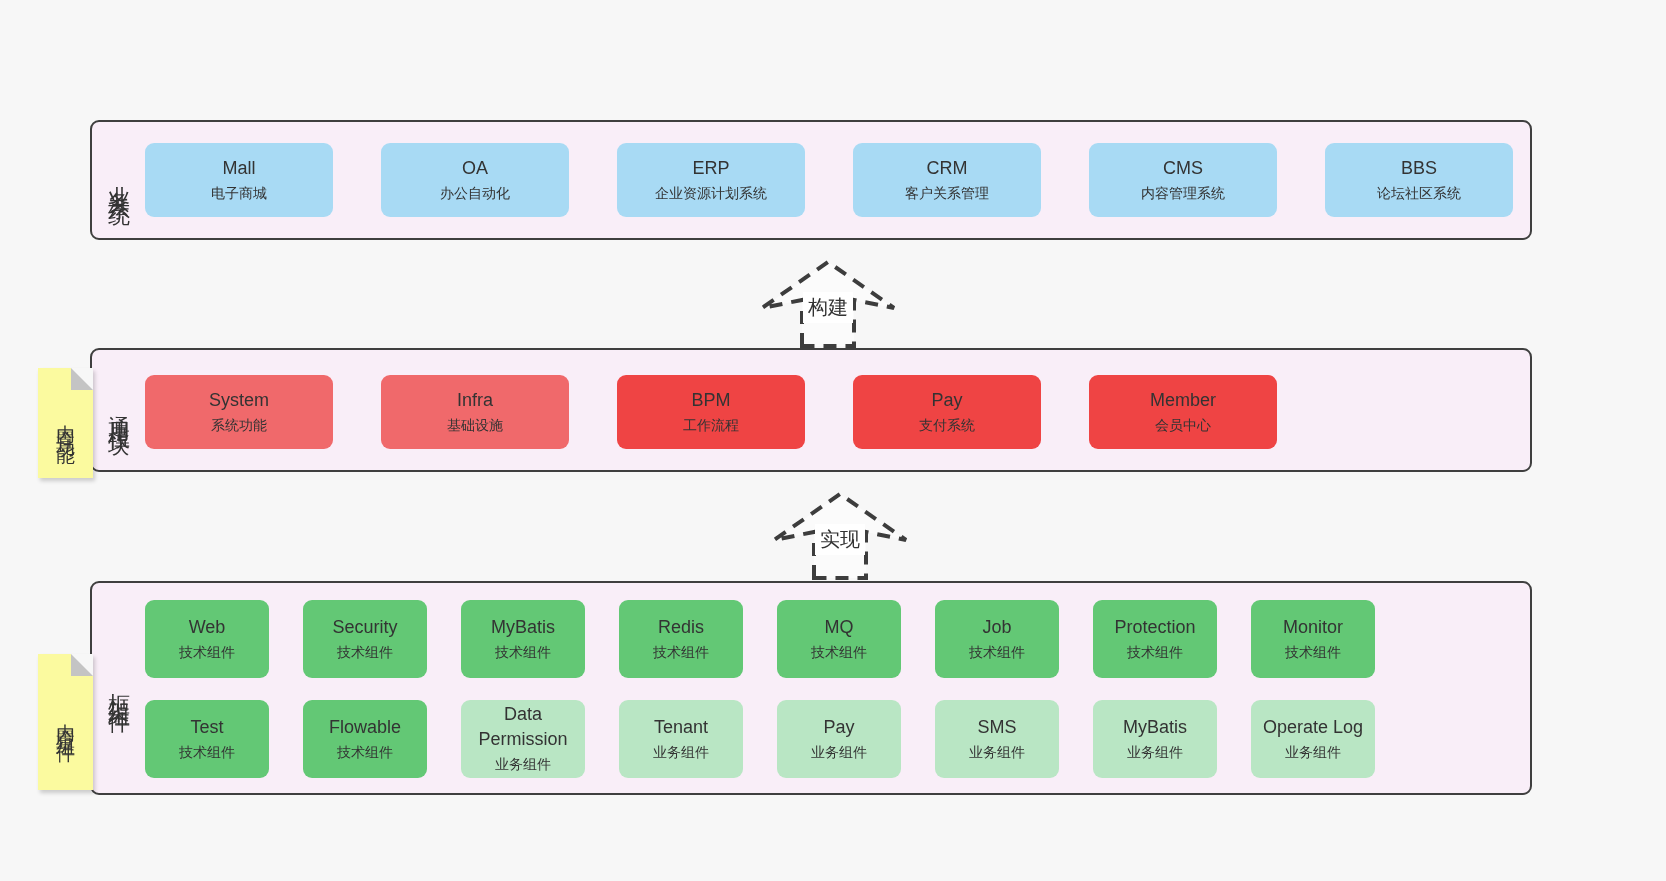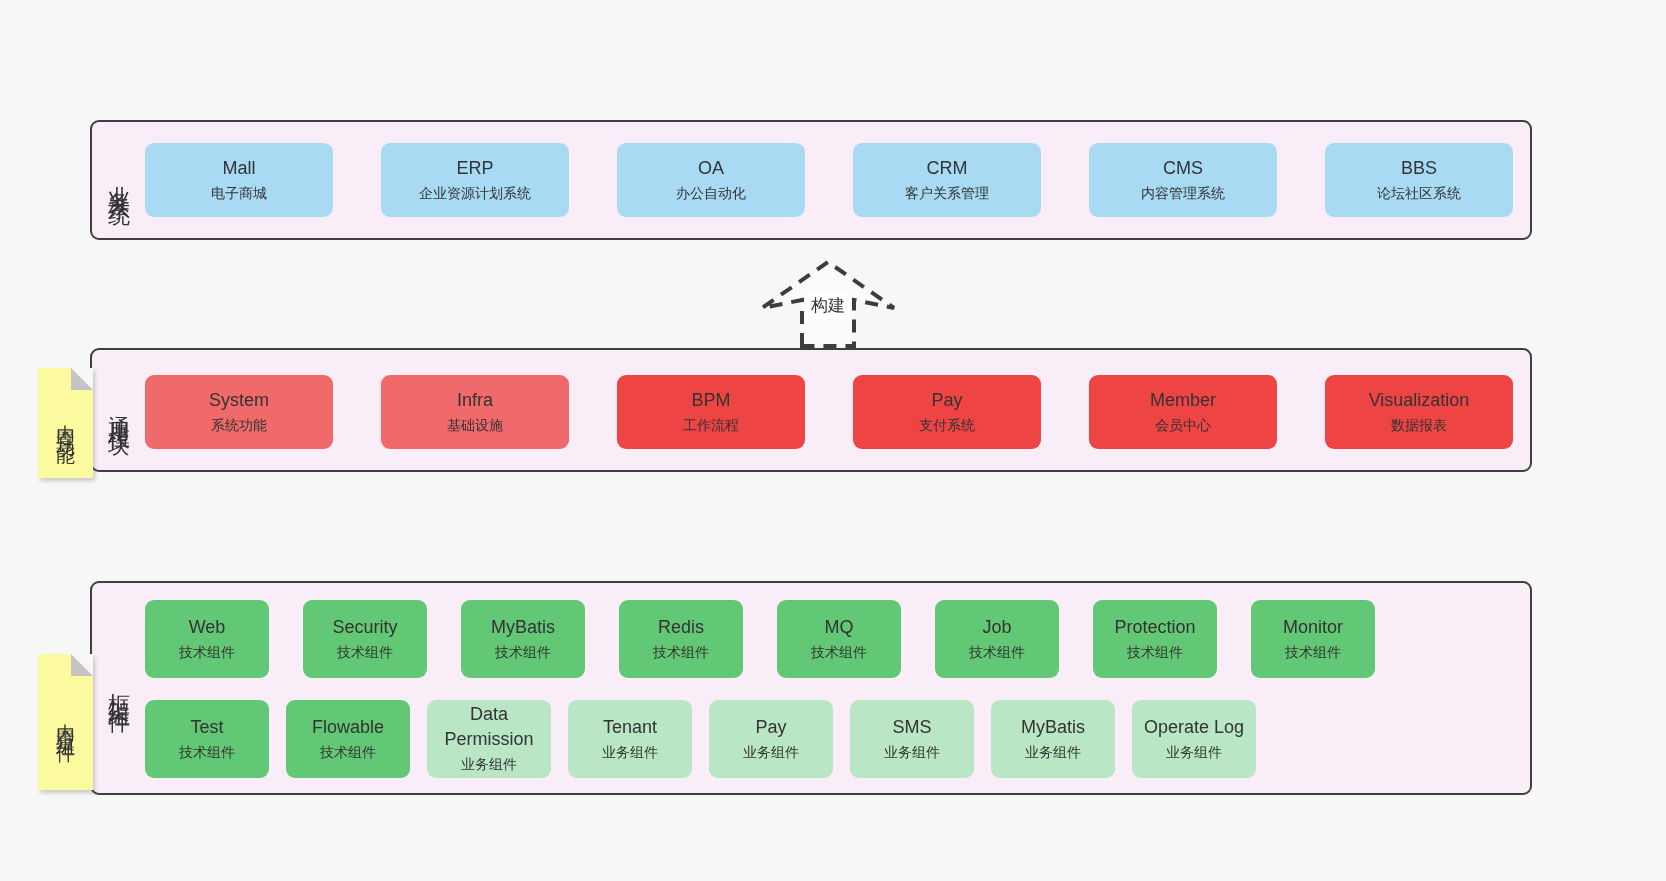--- a/index.html
+++ b/index.html
@@ -31,21 +31,21 @@
     width:34px;
   }
 
   
   .row { position:absolute; left:53px; display:flex; }
   .row.cols6 { gap:48px; }
   .row.cols8 { gap:34px; }
   #band-business .row { top:21px; }
   #band-modules  .row { top:25px;justify-content:space-between; }
   #band-components .row.r1 { top:17px; }
-  #band-components .row.r2 { top:117px;gap:17px; }
+  #band-components .row.r2 { top:117px; }
 
   .box {
     border-radius:9px;
     display:flex; flex-direction:column;
     align-items:center; justify-content:center;
     text-align:center;
     box-sizing:border-box; padding:4px 6px;
   }
   .box .ttl { font-size:18px; line-height:25px; }
   .box .sub { font-size:14px; line-height:24px; }
@@ -78,42 +78,42 @@
   }
 
   
   .arrow { position:absolute; width:140px; height:92px; z-index:2; }
   #arrow-build     { left:758px; top:256px; }
   #arrow-implement { left:770px; top:488px; }
   .arrow svg { display:block; }
   .arrow-label {
     position:absolute; left:50%; top:36px; transform:translateX(-50%);
     background:#ffffff; padding:2px 5px;
-    font-size:17px; white-space:nowrap;
+    font-size:20px; white-space:nowrap;
   }
 </style>
 </head>
 <body>
 
 <div class="canvas">
 
   <div class="band" id="band-business">
     <div class="band-label">业务系统</div>
     <div class="row cols6">
       <div class="box w6 blue">
         <span class="ttl">Mall</span>
         <span class="sub">电子商城</span>
       </div>
       <div class="box w6 blue">
+        <span class="ttl">OA</span>
+        <span class="sub">办公自动化</span>
+      </div>
+      <div class="box w6 blue">
         <span class="ttl">ERP</span>
         <span class="sub">企业资源计划系统</span>
-      </div>
-      <div class="box w6 blue">
-        <span class="ttl">OA</span>
-        <span class="sub">办公自动化</span>
       </div>
       <div class="box w6 blue">
         <span class="ttl">CRM</span>
         <span class="sub">客户关系管理</span>
       </div>
       <div class="box w6 blue">
         <span class="ttl">CMS</span>
         <span class="sub">内容管理系统</span>
       </div>
       <div class="box w6 blue">
@@ -151,27 +151,29 @@
         <span class="sub">工作流程</span>
       </div>
       <div class="box w6 pink">
         <span class="ttl">Pay</span>
         <span class="sub">支付系统</span>
       </div>
       <div class="box w6 pink">
         <span class="ttl">Member</span>
         <span class="sub">会员中心</span>
       </div>
-      <div class="box w6 pink">
-        <span class="ttl">Visualization</span>
-        <span class="sub">数据报表</span>
-      </div>
-    </div>
-  </div>
-
+    </div>
+  </div>
+
+  <div class="arrow" id="arrow-implement">
+    <svg width="140" height="92" viewBox="0 0 140 92">
+      <polygon points="44,90 44,44 4,52 70,6 136,52 96,44 96,90" fill="#fbfbfb" stroke="#3d3d3d" stroke-width="4" stroke-dasharray="13 9"></polygon>
+    </svg>
+    <div class="arrow-label">实现</div>
+  </div>
 
   <div class="sticky" id="sticky-components">
     <span class="fold"></span>
     <span>内置组件</span>
   </div>
 
   <div class="band" id="band-components">
     <div class="band-label">框架组件</div>
 
     <div class="row cols8 r1">

